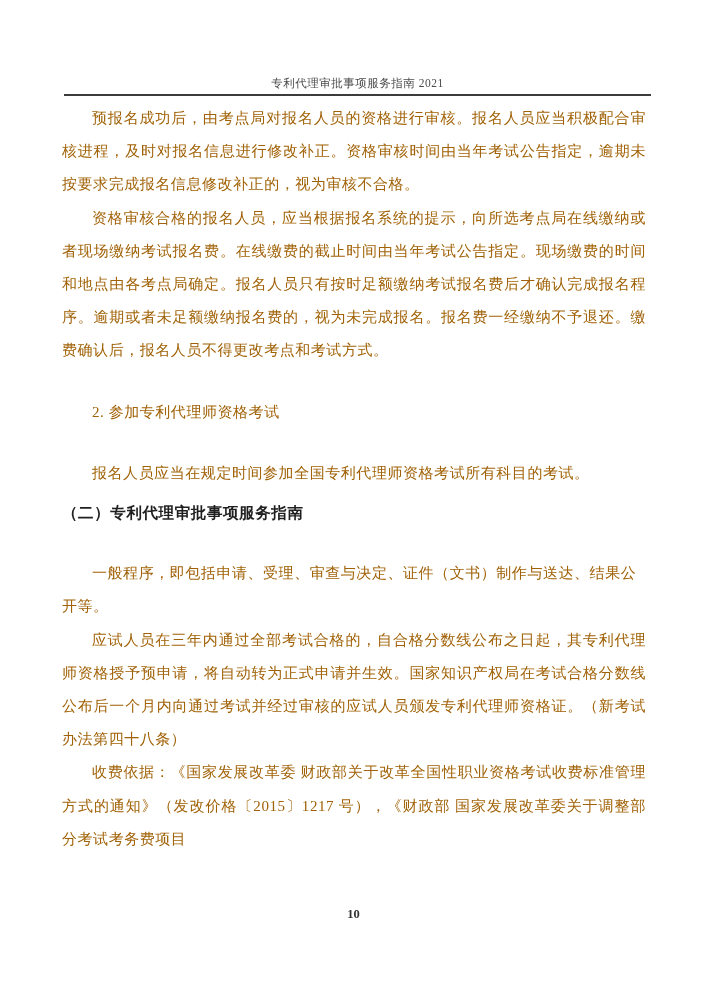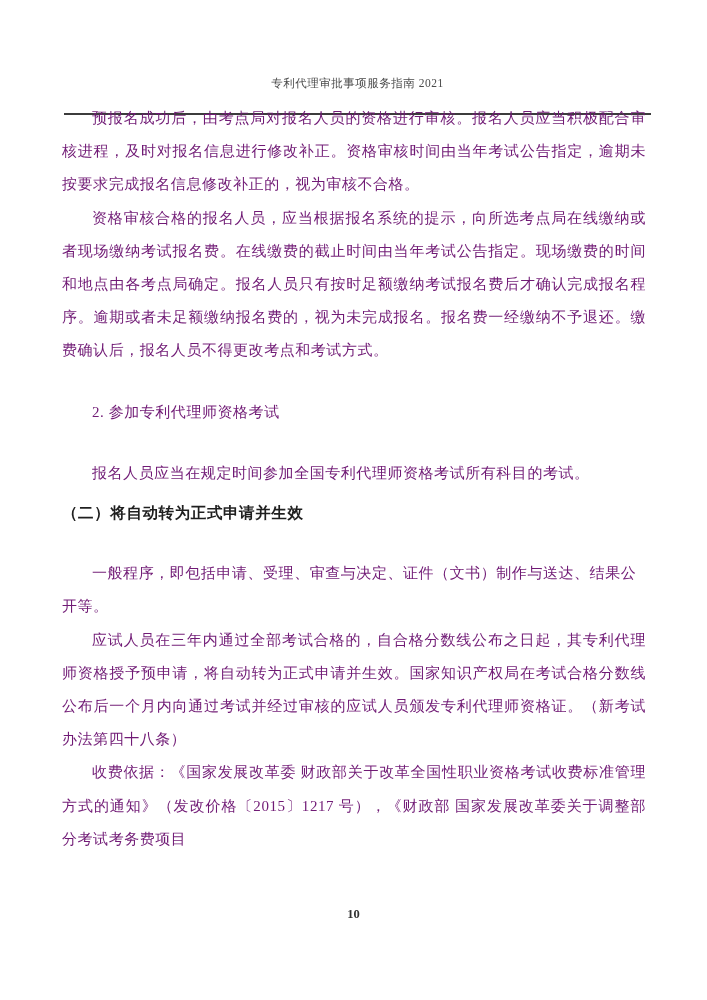--- a/index.html
+++ b/index.html
@@ -19,37 +19,37 @@
   }
   .header {
     position: absolute;
     top: 76px;
     left: 64px;
     right: 56px;
     text-align: center;
     font-size: 11.5px;
     letter-spacing: 0.5px;
     color: #4a4a4a;
-    padding-bottom: 22px;
+    padding-bottom: 3px;
     border-bottom: 2px solid #3c3c3c;
   }
   .content {
     position: absolute;
     top: 102px;
     left: 62px;
     width: 584px;
   }
   .para {
     margin: 0;
     font-size: 15px;
     line-height: 33.2px;
     text-align: justify;
     text-indent: 2em;
     letter-spacing: 0.55px;
-    color: #701a75;
+    color: #a16207;
   }
   .para.no-justify {
     text-align: left;
     margin-top: 28px;
   }
   .sec-heading {
     margin: 6px 0 2px 0;
     font-size: 15.5px;
     line-height: 33.2px;
     font-weight: bold;
@@ -78,21 +78,21 @@
 
   <main class="content">
     <p class="para">预报名成功后，由考点局对报名人员的资格进行审核。报名人员应当积极配合审核进程，及时对报名信息进行修改补正。资格审核时间由当年考试公告指定，逾期未按要求完成报名信息修改补正的，视为审核不合格。</p>
 
     <p class="para">资格审核合格的报名人员，应当根据报名系统的提示，向所选考点局在线缴纳或者现场缴纳考试报名费。在线缴费的截止时间由当年考试公告指定。现场缴费的时间和地点由各考点局确定。报名人员只有按时足额缴纳考试报名费后才确认完成报名程序。逾期或者未足额缴纳报名费的，视为未完成报名。报名费一经缴纳不予退还。缴费确认后，报名人员不得更改考点和考试方式。</p>
 
     <p class="para no-justify">2. 参加专利代理师资格考试</p>
 
     <p class="para no-justify">报名人员应当在规定时间参加全国专利代理师资格考试所有科目的考试。</p>
 
-    <h3 class="sec-heading">（二）将自动转为正式申请并生效</h3>
+    <h3 class="sec-heading">（二）专利代理审批事项服务指南</h3>
 
 
 
     <p class="para no-justify">一般程序，即包括申请、受理、审查与决定、证件（文书）制作与送达、结果公开等。</p>
 
 
     <p class="para">应试人员在三年内通过全部考试合格的，自合格分数线公布之日起，其专利代理师资格授予预申请，将自动转为正式申请并生效。国家知识产权局在考试合格分数线公布后一个月内向通过考试并经过审核的应试人员颁发专利代理师资格证。（新考试办法第四十八条）</p>
 
 
     <p class="para">收费依据：《国家发展改革委 财政部关于改革全国性职业资格考试收费标准管理方式的通知》（发改价格〔2015〕1217 号），《财政部 国家发展改革委关于调整部分考试考务费项目</p>

